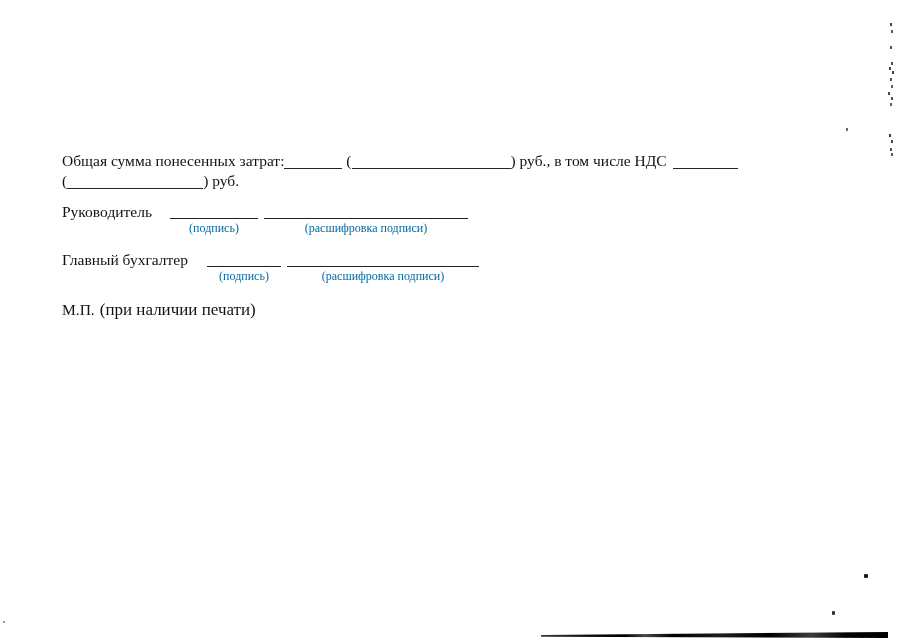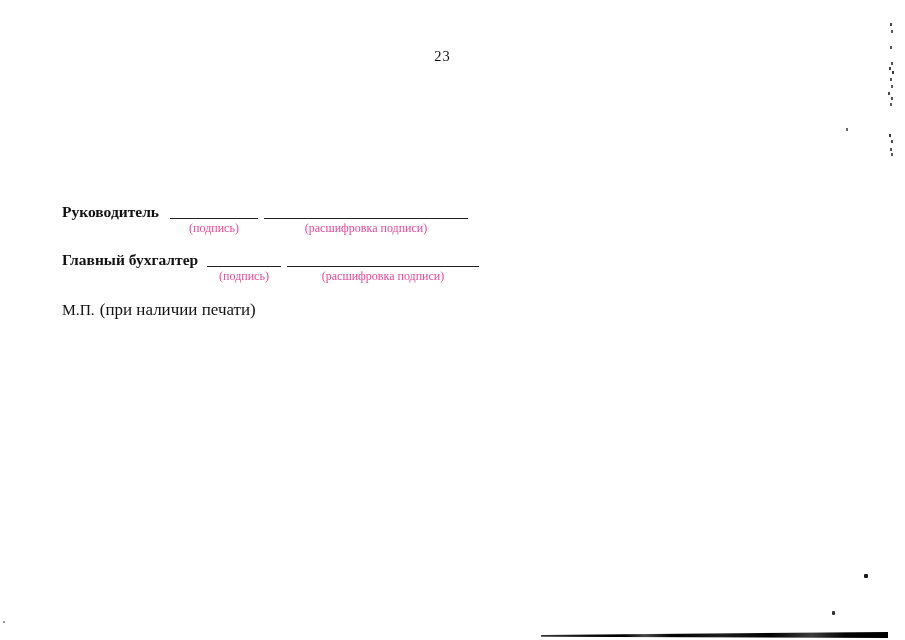--- a/index.html
+++ b/index.html
@@ -55,32 +55,31 @@
     position: relative;
     top: 3px;
   }
   .b-amount   { width: 58px; }
   .b-words    { width: 159px; }
   .b-vat      { width: 65px; margin-left: 6px; }
   .b-vatwords { width: 136px; }
   .sig-label {
     position: absolute;
     font-size: 15.5px;
-    font-weight: bold;
   }
   .sig-blank {
     position: absolute;
     border-bottom: 1.3px solid #222222;
     height: 14px;
   }
   .sig-caption {
     position: absolute;
     font-size: 12px;
     text-align: center;
-    color: #ec4899;
+    color: #0369a1;
   }
   .r1-label { left: 62px;  top: 203px; }
   .r1-b1    { left: 170px; top: 204px; width: 88px;  }
   .r1-b2    { left: 264px; top: 204px; width: 204px; }
   .r1-c1    { left: 170px; top: 221px; width: 88px;  }
   .r1-c2    { left: 264px; top: 221px; width: 204px; }
   .r2-label { left: 62px;  top: 251px; }
   .r2-b1    { left: 207px; top: 252px; width: 74px;  }
   .r2-b2    { left: 287px; top: 252px; width: 192px; }
   .r2-c1    { left: 207px; top: 269px; width: 74px;  }
@@ -131,23 +130,28 @@
   }
   .speck-a { position: absolute; left: 864px; top: 574px; width: 4px; height: 4px; background: #1c1c1c; border-radius: 1px; }
   .speck-b { position: absolute; left: 832px; top: 611px; width: 3px; height: 4px; background: #333; border-radius: 1px; }
   .speck-c { position: absolute; left: 3px;  top: 621px; width: 2px; height: 2px; background: #999; }
 </style>
 </head>
 <body>
 
 <div class="page">
 
-  <div class="page-number">23</div>
 
 
+  <div class="totals">
+    <span>Общая сумма понесенных затрат:</span><span class="blank b-amount"></span>
+    <span>(</span><span class="blank b-words"></span><span>) руб., в том числе НДС</span><span class="blank b-vat"></span>
+    <br>
+    <span>(</span><span class="blank b-vatwords"></span><span>) руб.</span>
+  </div>
 
   <div class="sig-label r1-label">Руководитель</div>
   <div class="sig-blank r1-b1"></div>
   <div class="sig-blank r1-b2"></div>
   <div class="sig-caption r1-c1">(подпись)</div>
   <div class="sig-caption r1-c2">(расшифровка подписи)</div>
 
   <div class="sig-label r2-label">Главный бухгалтер</div>
   <div class="sig-blank r2-b1"></div>
   <div class="sig-blank r2-b2"></div>

